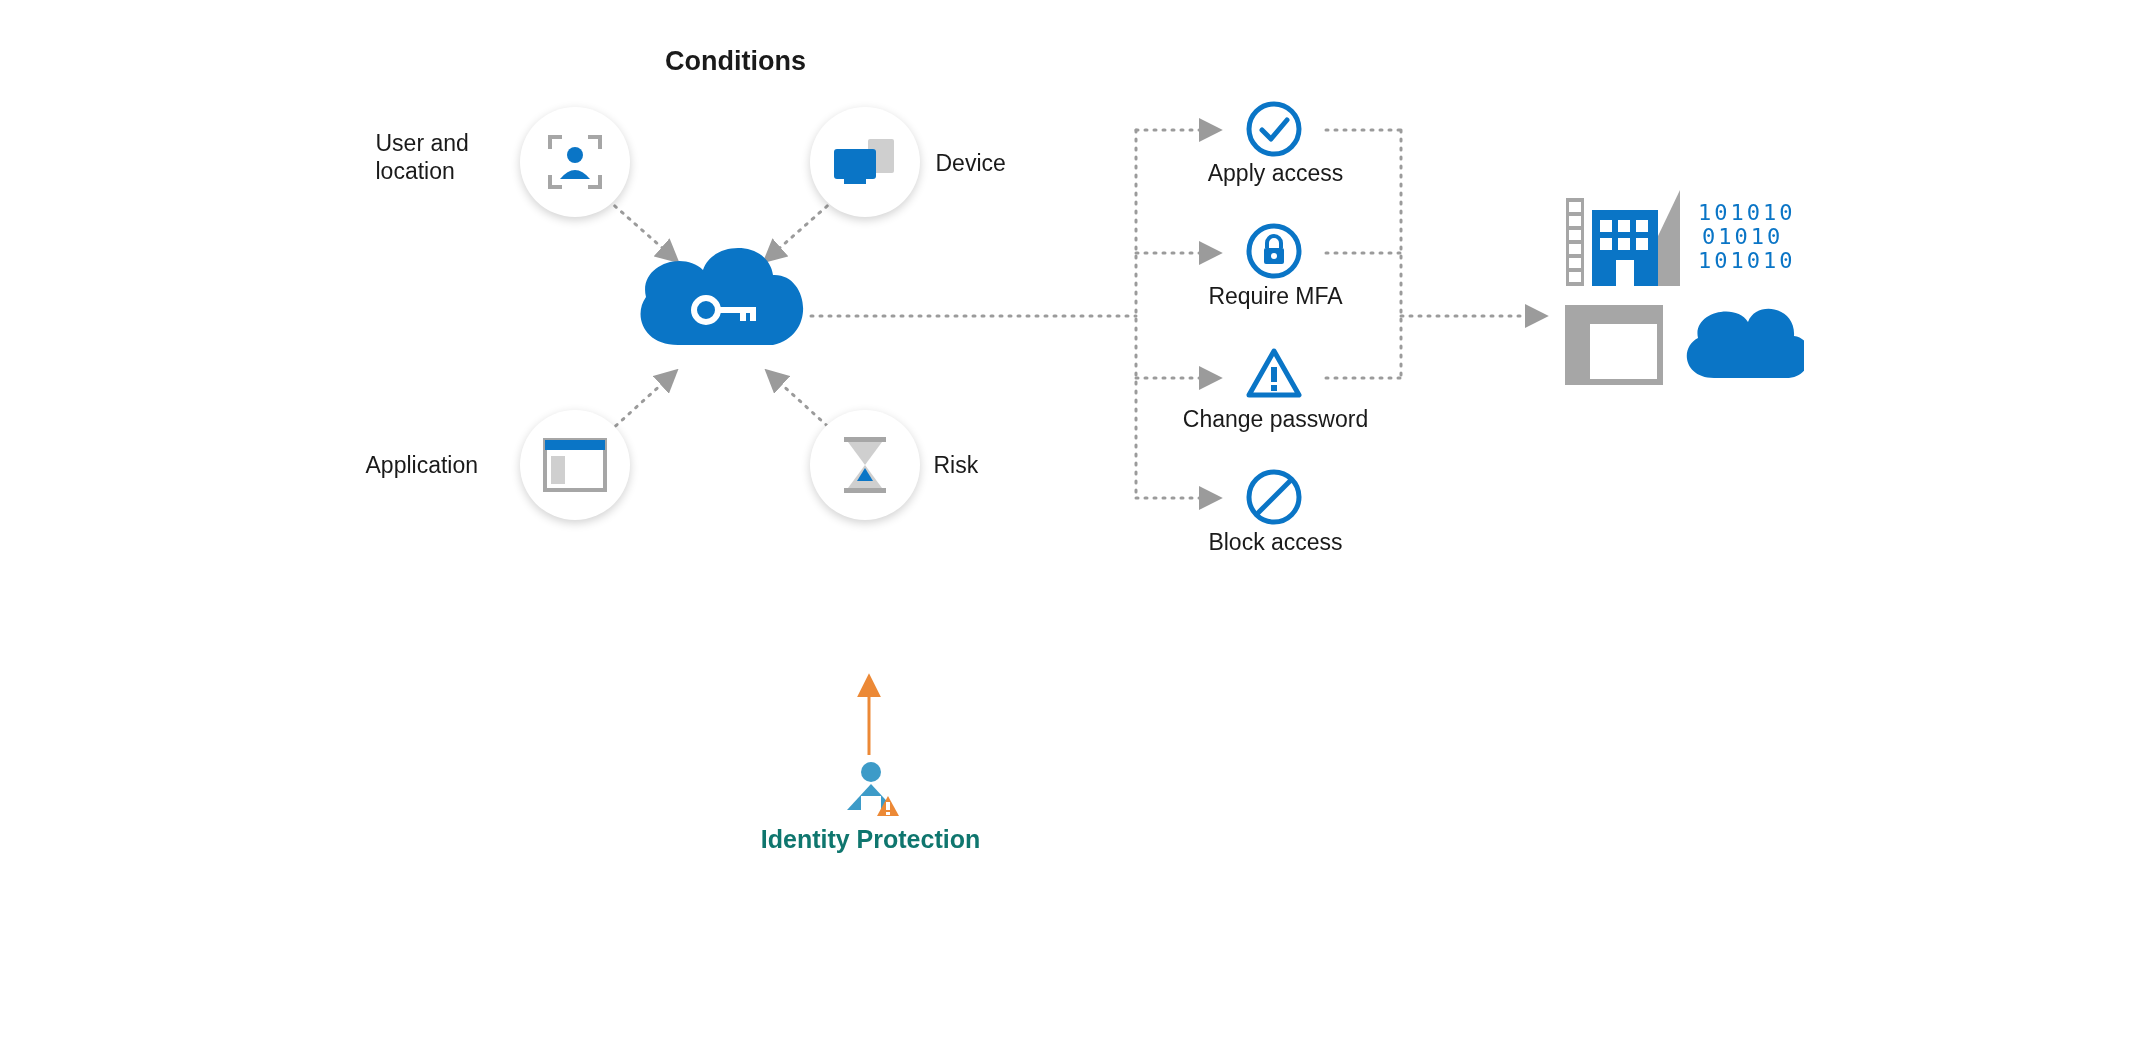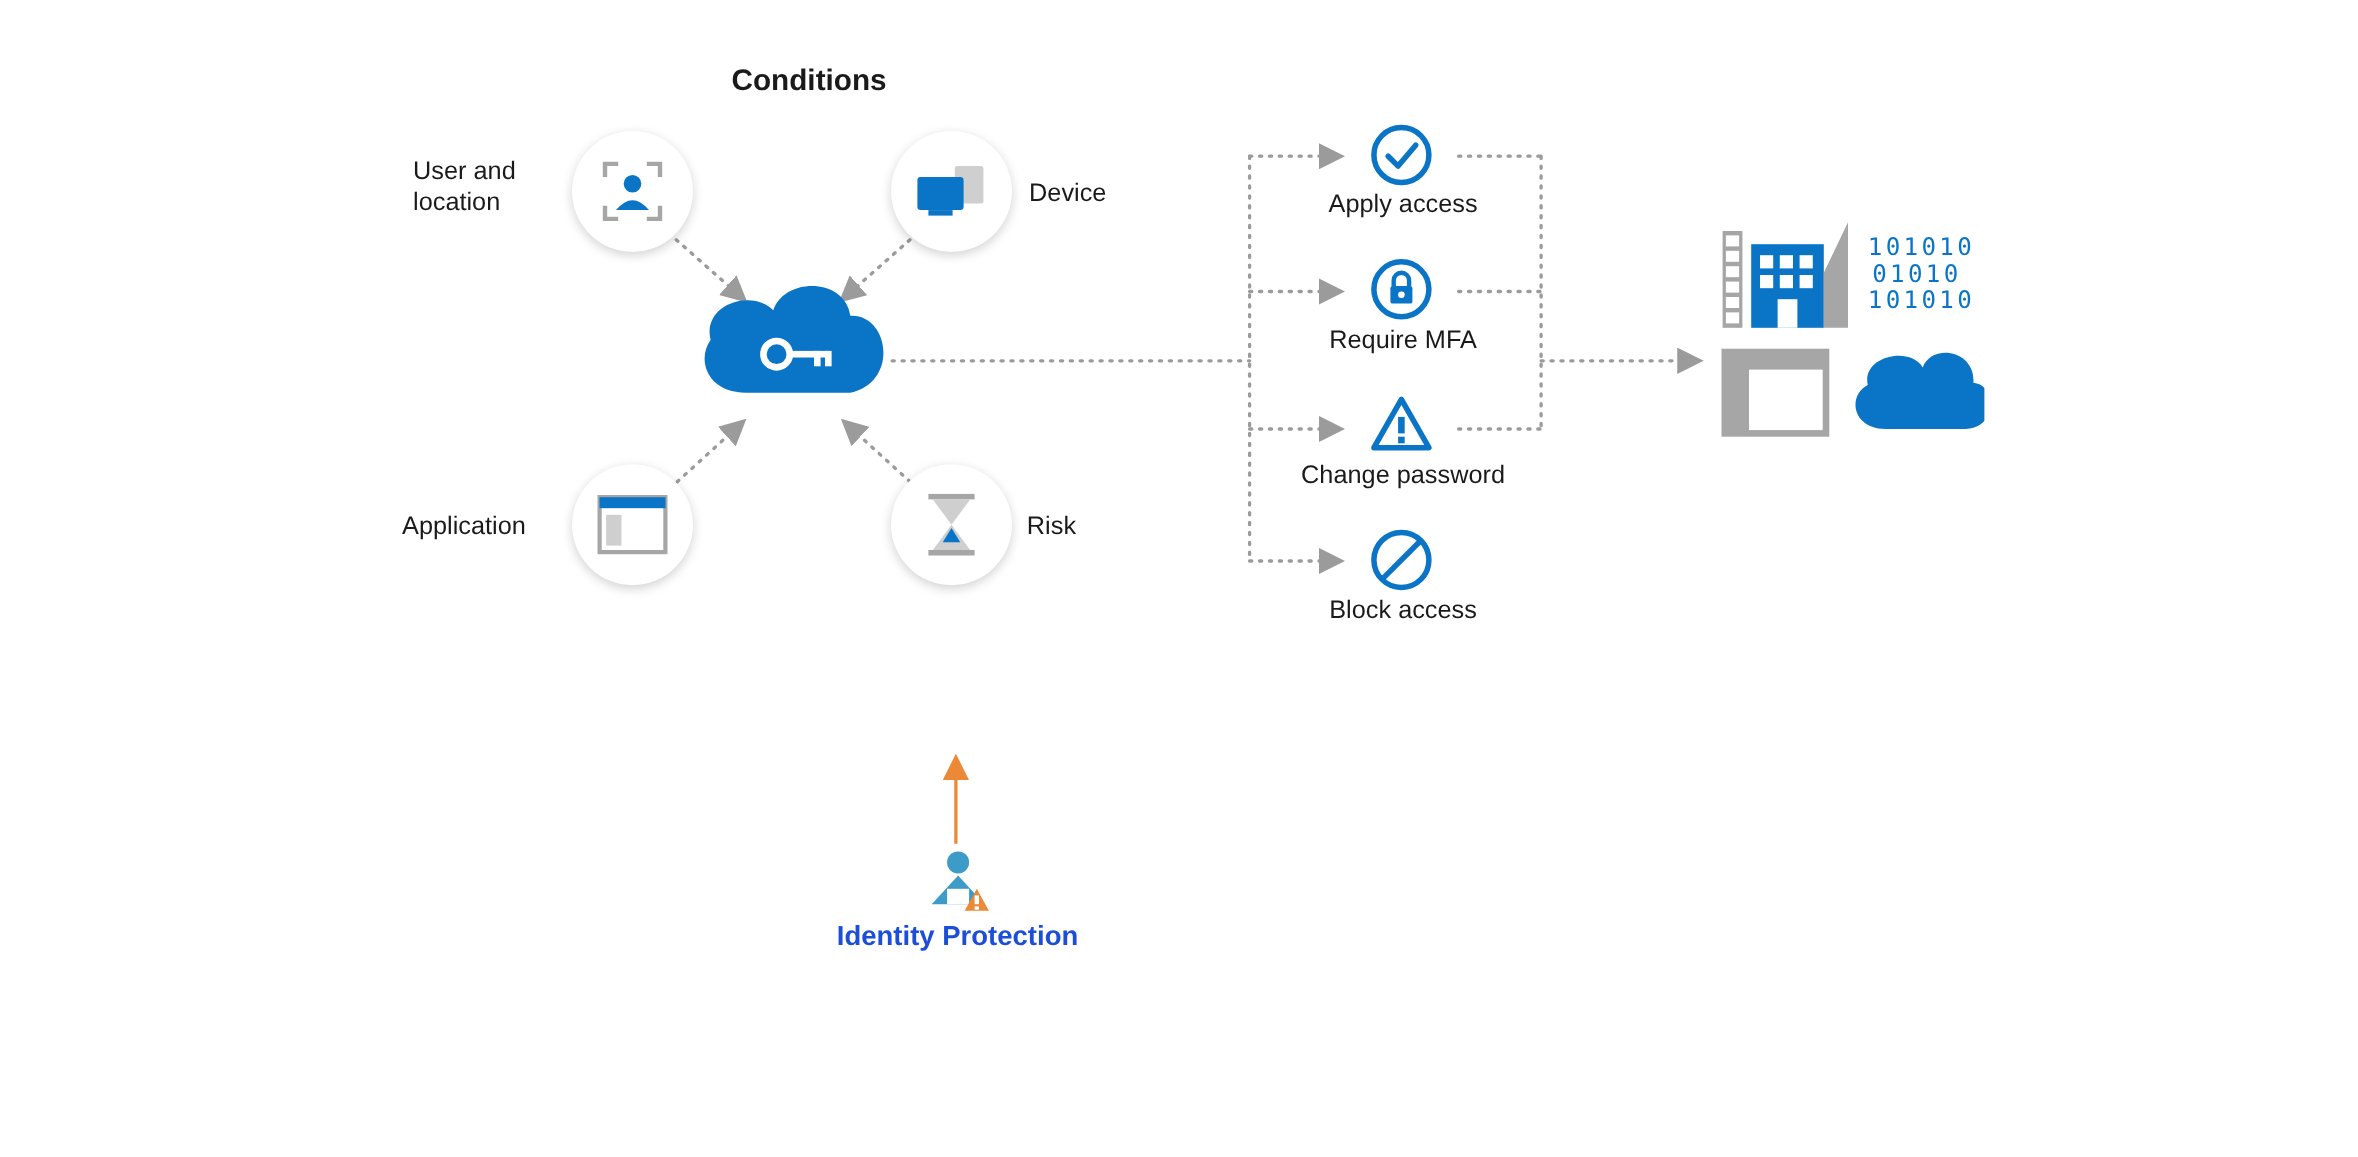--- a/index.html
+++ b/index.html
@@ -1,22 +1,22 @@
 <!DOCTYPE html>
 <html><head>
 <meta charset="utf-8">
 <style>
 html,body{margin:0;padding:0;background:#fff;font-family:"Segoe UI",Arial,sans-serif;color:#1a1a1a}
-.stage{position:relative;width:1533px;height:900px;margin:12px auto}
+.stage{position:relative;width:1533px;height:900px;margin:0 auto}
 .abs{position:absolute}
 .h1{font-size:27px;font-weight:600;line-height:1.15;text-align:center}
 .lbl{font-size:23px;line-height:1.2;text-align:center}
 .lbl-left{text-align:left}
 .lbl-right{text-align:left}
-.orange{color:#1d4ed8;font-weight:600}
+.orange{color:#0f766e;font-weight:600}
 .circ{width:110px;height:110px;border-radius:50%;background:#fff;box-shadow:0 3px 10px rgba(0,0,0,.18);display:flex;align-items:center;justify-content:center}
 svg{display:block}
 </style>
 </head>
 <body>
 
 <div class="stage">
 
 <svg class="abs" style="left:0;top:0" width="1533" height="900">
   <defs>

